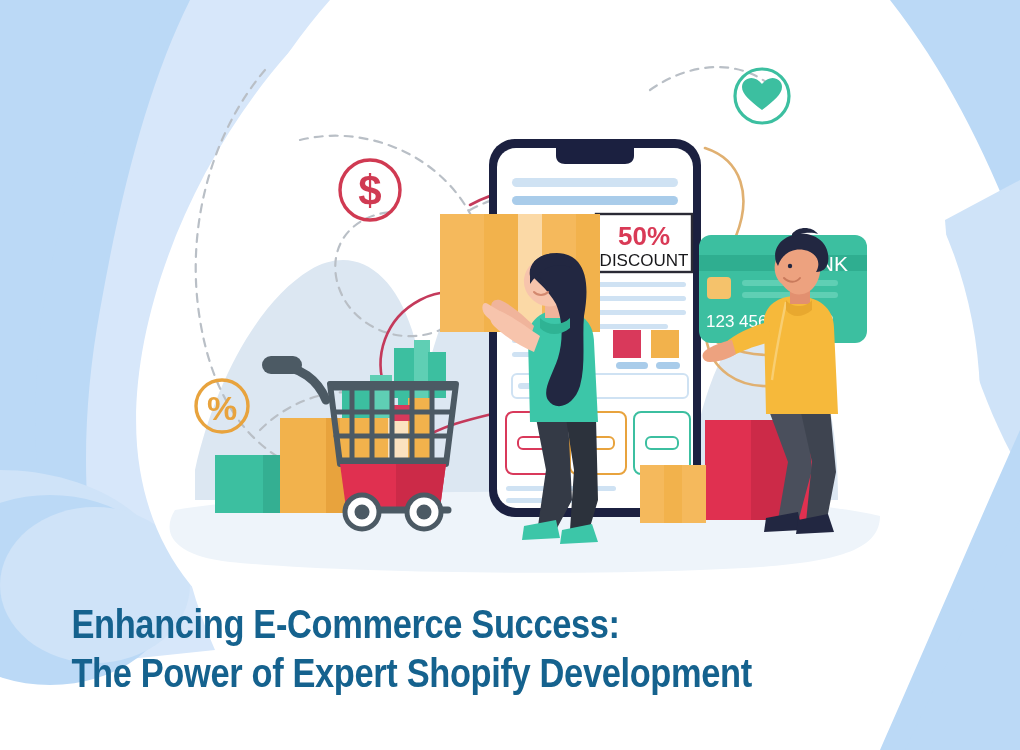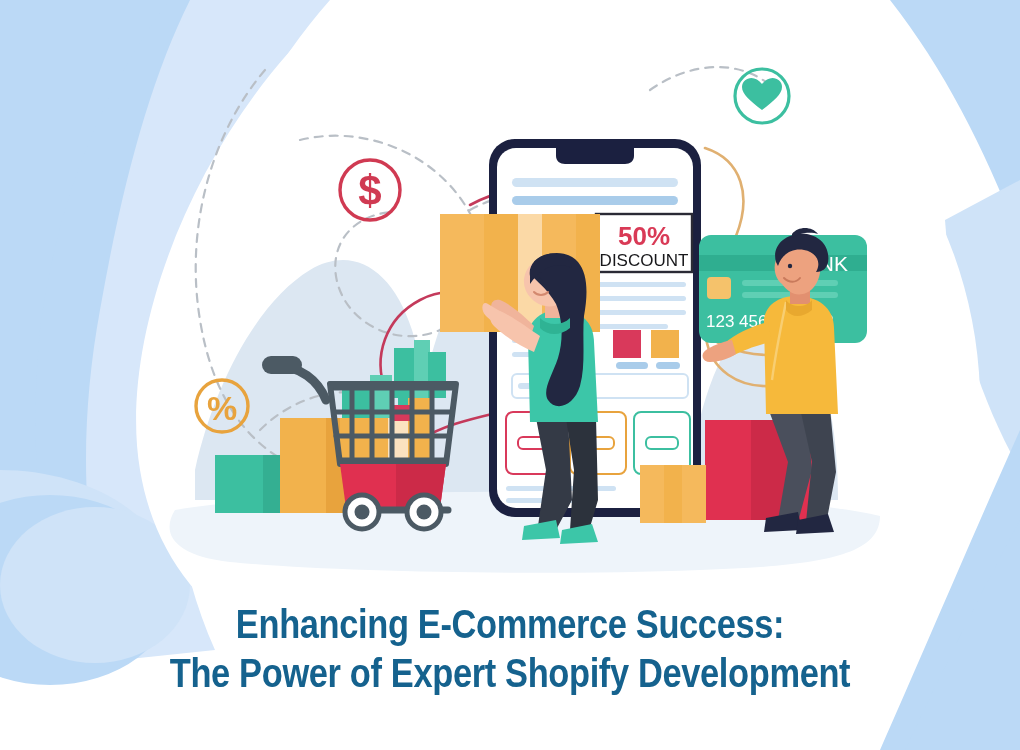--- a/index.html
+++ b/index.html
@@ -23,21 +23,21 @@
     left: 0;
     top: 0;
     width: 1020px;
     height: 750px;
   }
   .title-block {
     position: absolute;
     left: 0;
     top: 600px;
     width: 1020px;
-    text-align: center;
+    text-align: left;
     z-index: 40;
     pointer-events: none;
   }
   .title-line {
     display: block;
     font-family: "Liberation Sans Narrow", "Liberation Sans", sans-serif;
     font-weight: 700;
     font-size: 40px;
     line-height: 49px;
     letter-spacing: -0.4px;

